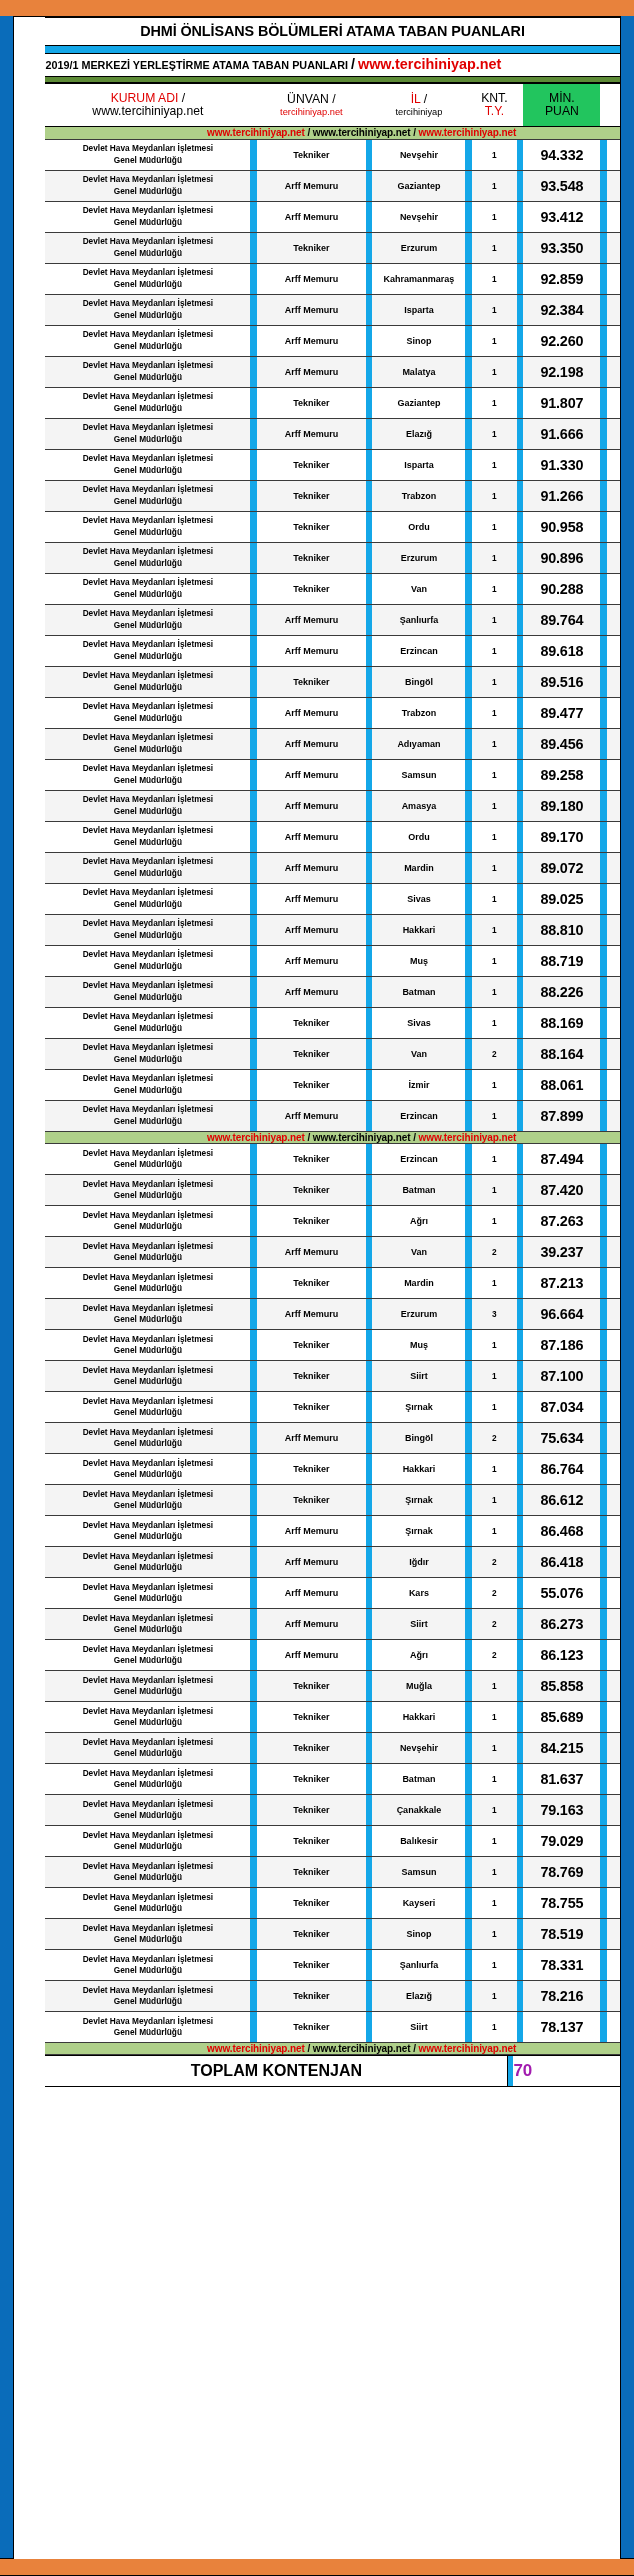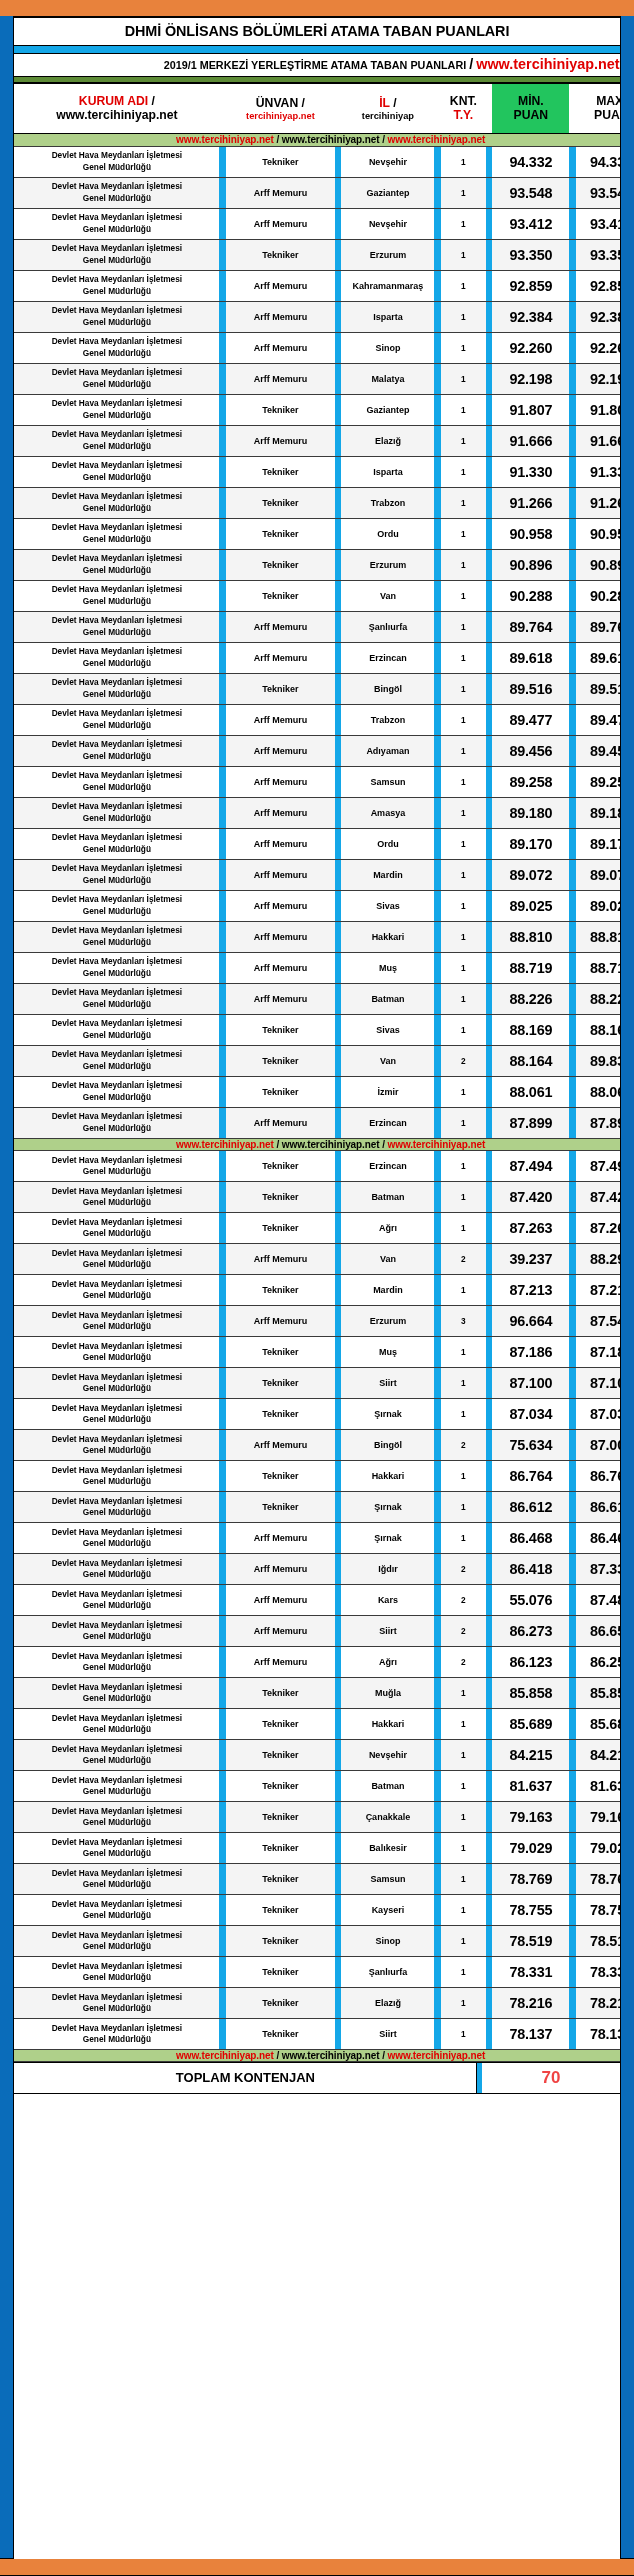--- a/index.html
+++ b/index.html
@@ -24,35 +24,35 @@
   .rail-left{
     position:absolute; left:0; top:16px; bottom:16px; width:13px;
     background:#0a6cba; border-right:1.4px solid #000;
   }
   .rail-right{
     position:absolute; right:0; top:16px; bottom:16px; width:13px;
     background:#0a6cba; border-left:1.4px solid #000;
   }
   .content{
     position:absolute; left:14.4px; top:17px; right:14.4px; bottom:17px;
-    overflow:hidden; background:#fff;
+    overflow:hidden; background:#fff;padding-left:31px;
   }
   
   .title-row{
     height:27px; line-height:27px; text-align:center;
     font-size:14.4px; font-weight:bold; color:#000;
     letter-spacing:-0.1px;
     border-top:1.4px solid #000; border-bottom:1.4px solid #000;
     background:#fff;
   }
   .cyan-strip{
     height:7.2px; background:#14a7e8; border-bottom:1.4px solid #000;
   }
   .subtitle-row{
-    height:21.5px; line-height:21.5px; text-align:right;
+    height:21.5px; line-height:21.5px; text-align:left;
     font-size:10.8px; font-weight:bold; color:#000;
     border-bottom:1.4px solid #000; background:#fff;
     white-space:nowrap;
   }
   .subtitle-row .red{ color:#e00000; font-size:14.4px; }
   .subtitle-row .sep{ color:#000; font-size:14.4px; }
   .green-strip{
     height:5.7px; background:#5d8b36; border-bottom:1.4px solid #000;
   }
   
@@ -70,21 +70,21 @@
   col.c-kurum{ width:205px; }
   col.c-div{ width:6.5px; }
   col.c-unvan{ width:109px; }
   col.c-il{ width:93px; }
   col.c-knt{ width:45px; }
   col.c-min{ width:77px; }
   col.c-max{ width:71px; }
 
   
   tr.hdr td{
-    height:50px; font-weight:bold; font-size:12.2px; line-height:1.12;
+    height:43px; font-weight:normal; font-size:12.2px; line-height:1.12;
     background:#fff; border-bottom:1.4px solid #000; border-top:1.4px solid #000;
     padding:1.4px 0.7px;
   }
   tr.hdr td.hmin{ background:#22c55e; }
   tr.hdr .l1{ display:block; }
   tr.hdr .l2{ display:block; }
   .red{ color:#e00000; }
   .blk{ color:#000; }
   tr.hdr .small{ font-size:9.3px;text-align:center; }
   tr.hdr .kurum1{ font-size:12.2px; }
@@ -110,27 +110,27 @@
   }
   td.unvan{ font-size:9px; font-weight:bold; color:#000;}
   td.il{ font-size:9px; font-weight:bold; color:#000;}
   td.knt{ font-size:8.3px; font-weight:bold; color:#000;}
   td.pmin, td.pmax{ font-size:14.4px; font-weight:bold; color:#000; letter-spacing:-0.2px;}
 
   
   .total-wrap{ display:flex; border-top:1.4px solid #000; border-bottom:1.4px solid #000; }
   .total-label{
     flex:0 0 462px; height:30px; line-height:30px; text-align:center;
-    font-size:13px; font-weight:bold; color:#000; background:#fff;
+    font-size:16px; font-weight:bold; color:#000; background:#fff;
     border-right:1.4px solid #000;
   }
   .total-div{ flex:0 0 5px; background:#14a7e8; }
   .total-value{
-    flex:1 1 auto; height:30px; line-height:30px; text-align:center;
-    font-size:17px; font-weight:bold; color:#ef4444; background:#fff;
+    flex:1 1 auto; height:30px; line-height:30px; 
+    font-size:17px; font-weight:bold; color:#a21caf; background:#fff;
   }
   .fill-bottom{ background:#fff; }
 </style>
 </head>
 <body>
 
 <div id="page">
 
   <div class="band-orange-top"></div>
   <div class="rail-left"></div>

